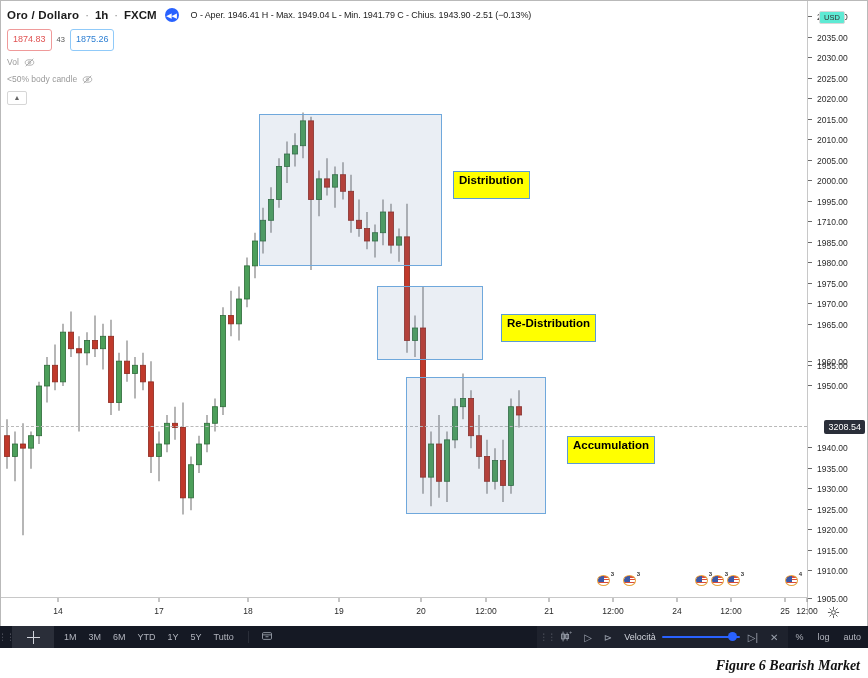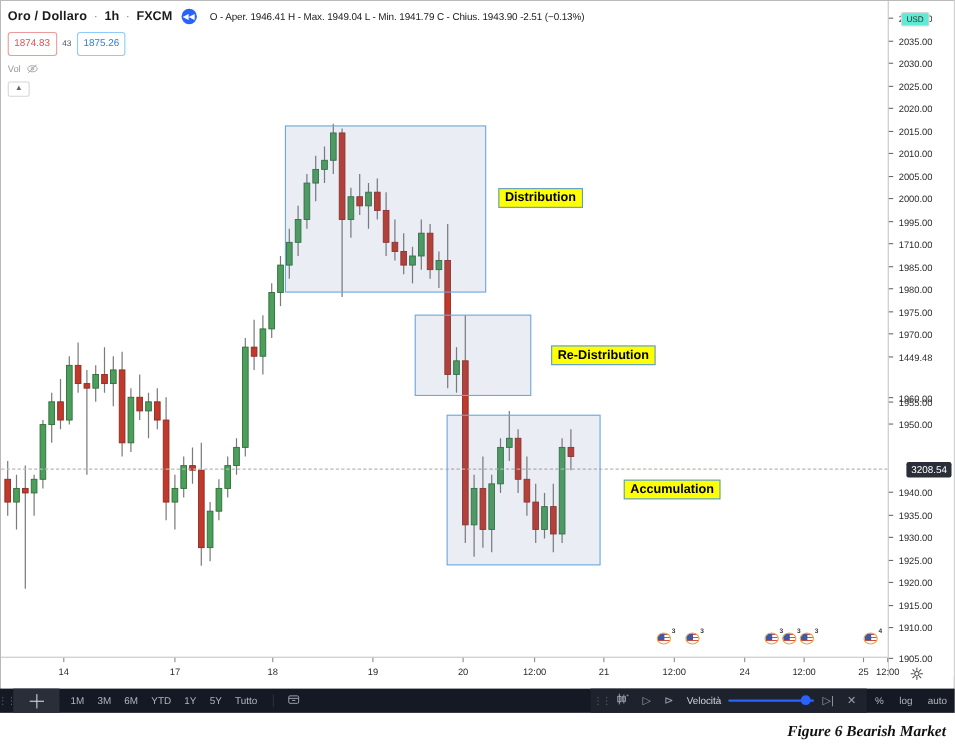--- a/index.html
+++ b/index.html
@@ -113,21 +113,21 @@
   }
 
   
   .annot {
     position: absolute;
     background: #ffff00;
     border: 1px solid #5b9bd5;
     color: #000;
     font-size: 11.5px;
     font-weight: bold;
-    padding: 2px 5px 1px 5px;
+    padding: 2px 5px 11px 5px;
     line-height: 1.15;
     z-index: 20;
     white-space: nowrap;
     font-family: "Liberation Sans", sans-serif;
   }
 
   
   .price-line {
     position: absolute; left: 0; width: 806px; height: 0;
     border-top: 1px dashed #b9b9b9;
@@ -480,20 +480,30 @@
       <span>Vol</span>
       <span class="eye-slash">
         <svg width="11" height="11" viewBox="0 0 16 16">
           <ellipse cx="8" cy="8" rx="6.2" ry="4" fill="none" stroke="#9a9a9a" stroke-width="1.1"></ellipse>
           <circle cx="8" cy="8" r="1.8" fill="none" stroke="#9a9a9a" stroke-width="1.1"></circle>
           <line x1="2.5" y1="13.5" x2="13.5" y2="2.5" stroke="#9a9a9a" stroke-width="1.1"></line>
         </svg>
       </span>
     </div>
 
+    <div class="legend-row4">
+      <span>&lt;50% body candle</span>
+      <span class="eye-slash">
+        <svg width="11" height="11" viewBox="0 0 16 16">
+          <ellipse cx="8" cy="8" rx="6.2" ry="4" fill="none" stroke="#9a9a9a" stroke-width="1.1"></ellipse>
+          <circle cx="8" cy="8" r="1.8" fill="none" stroke="#9a9a9a" stroke-width="1.1"></circle>
+          <line x1="2.5" y1="13.5" x2="13.5" y2="2.5" stroke="#9a9a9a" stroke-width="1.1"></line>
+        </svg>
+      </span>
+    </div>
 
     <div class="collapse-btn">▲</div>
   </div>
 
   <div class="price-axis">
     <div class="usd-badge">USD</div>
     <div id="price-ticks">
         <div class="ptick" style="top: 12px;">2040.00</div>
         <div class="ptick" style="top: 33px;">2035.00</div>
         <div class="ptick" style="top: 53px;">2030.00</div>
@@ -502,21 +512,21 @@
         <div class="ptick" style="top: 115px;">2015.00</div>
         <div class="ptick" style="top: 135px;">2010.00</div>
         <div class="ptick" style="top: 156px;">2005.00</div>
         <div class="ptick" style="top: 176px;">2000.00</div>
         <div class="ptick" style="top: 197px;">1995.00</div>
         <div class="ptick" style="top: 217px;">1710.00</div>
         <div class="ptick" style="top: 238px;">1985.00</div>
         <div class="ptick" style="top: 258px;">1980.00</div>
         <div class="ptick" style="top: 279px;">1975.00</div>
         <div class="ptick" style="top: 299px;">1970.00</div>
-        <div class="ptick" style="top: 320px;">1449.48</div>
+        <div class="ptick" style="top: 320px;">1965.00</div>
         <div class="ptick" style="top: 340px; margin-top: 17px;">1960.00</div>
         <div class="ptick" style="top: 361px;">1955.00</div>
         <div class="ptick" style="top: 381px;">1950.00</div>
         <div class="ptick" style="top: 443px;">1940.00</div>
         <div class="ptick" style="top: 464px;">1935.00</div>
         <div class="ptick" style="top: 484px;">1930.00</div>
         <div class="ptick" style="top: 505px;">1925.00</div>
         <div class="ptick" style="top: 525px;">1920.00</div>
         <div class="ptick" style="top: 546px;">1915.00</div>
         <div class="ptick" style="top: 566px;">1910.00</div>

